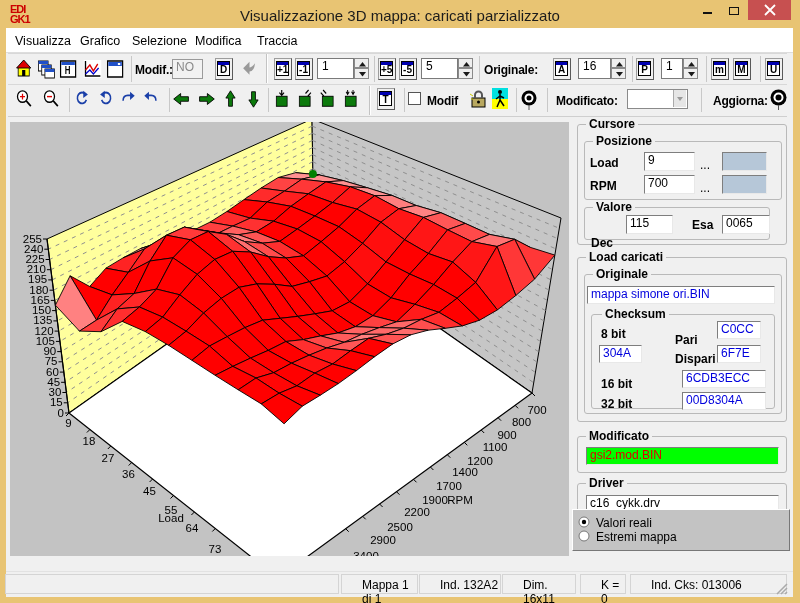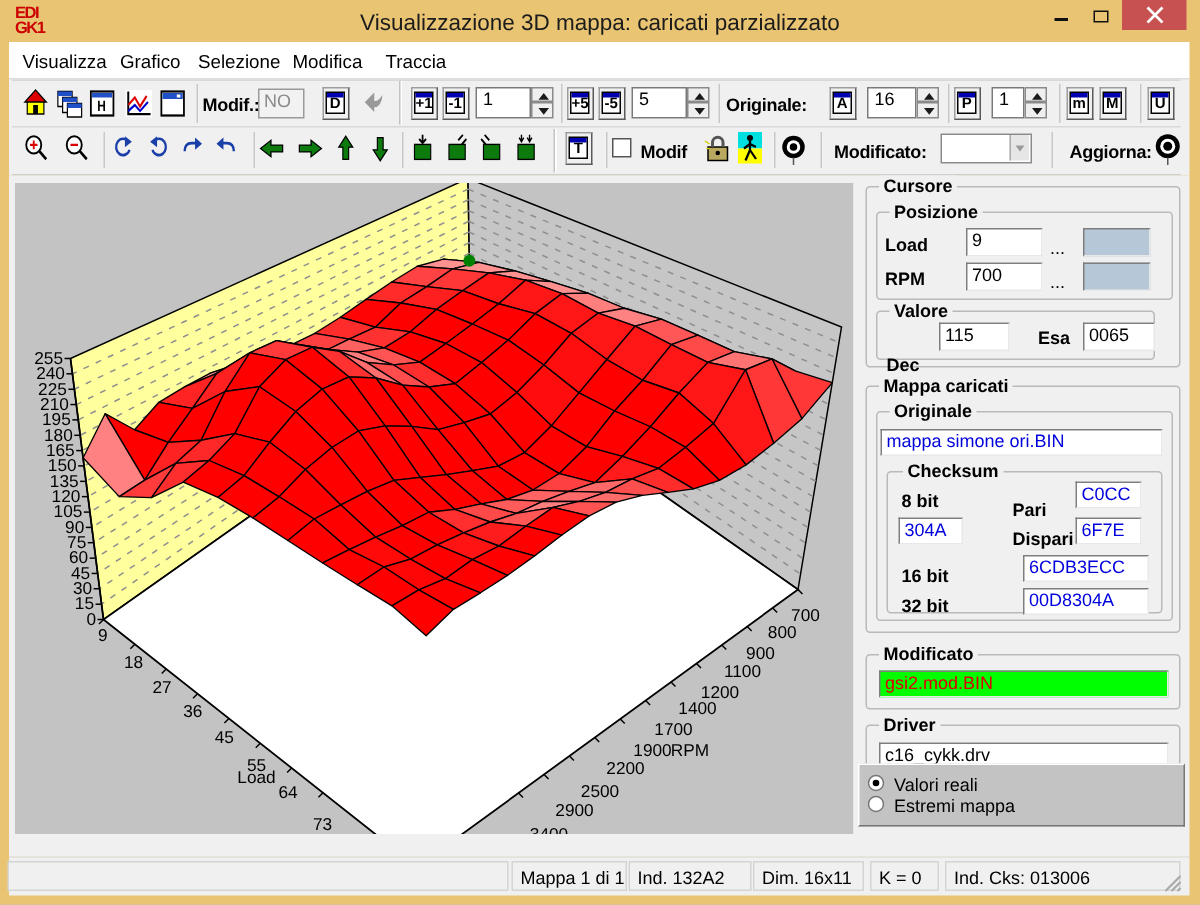--- a/index.html
+++ b/index.html
@@ -16,21 +16,21 @@
 .sep2{position:absolute;width:2px;border-left:1px solid #c3c3c3;border-right:1px solid #fff}
 .blab{font-weight:bold;font-size:12px;color:#000;position:absolute;letter-spacing:-0.2px}
 .edit{position:absolute;background:#fff;border:1px solid #7a7a7a;font-size:12px;color:#000;padding-left:4px}
 .editd{position:absolute;background:#f2f2f2;border:1px solid #9a9a9a;font-size:12px;color:#8a8a8a;padding-left:3px}
 .main{position:absolute;left:6px;top:117px;width:787px;height:454px;background:#f0f0f0}
 .gb{position:absolute;border:1px solid #b9b9b9;border-radius:3px}
 .gbt{position:absolute;top:-8px;background:#f0f0f0;font-weight:bold;font-size:12px;color:#000;padding:0 3px;white-space:nowrap}
 .fld{position:absolute;background:#fff;border-top:1.5px solid #7e7e7e;border-left:1.5px solid #7e7e7e;border-bottom:1.5px solid #e8e8e8;border-right:1.5px solid #e8e8e8;font-size:12px;color:#0000dd;padding-left:3px;white-space:nowrap;overflow:hidden}
 .lbl{position:absolute;font-weight:bold;font-size:12px;color:#000;white-space:nowrap}
 .statusbar{position:absolute;left:6px;top:571px;width:787px;height:26px;background:#f0f0f0;border-top:1px solid #e2e2e2}
-.spanel{position:absolute;top:574px;height:20px;border:1px solid #d4d4d4;font-size:12px;color:#000;padding:3px 0 0 5px}
+.spanel{position:absolute;top:574px;height:20px;border:1px solid #d4d4d4;font-size:12px;color:#000;padding:3px 0 0 20px}
 </style></head><body>
 <div class="win"></div>
 <div class="titlebar"></div>
 <div class="abs" style="left:10px;top:4px;width:22px;height:21px;font-family:'Liberation Sans';font-weight:bold;font-size:11px;line-height:10px;color:#cc0000;letter-spacing:-1px">EDI<br>GK1</div>
 <div class="title">Visualizzazione 3D mappa: caricati parzializzato</div>
 <div class="abs" style="left:703px;top:12px;width:9px;height:2px;background:#111"></div>
 <div class="abs" style="left:729px;top:7px;width:10px;height:8px;border:1.5px solid #111"></div>
 <div class="capbtn closebtn"></div>
 <svg class="abs" style="left:763px;top:3px" width="14" height="14" viewBox="0 0 14 14" preserveAspectRatio="none">
     <path d="M2 2 L12 12 M12 2 L2 12" stroke="#fff" stroke-width="1.8"></path>
@@ -586,21 +586,21 @@
 <div class="lbl" style="left:700px;top:181px;font-weight:normal">...</div>
 <div class="abs" style="left:722px;top:175px;width:45px;height:19px;background:#b6c7d8;border-top:1.5px solid #7e7e7e;border-left:1.5px solid #7e7e7e;border-bottom:1.5px solid #e8e8e8;border-right:1.5px solid #e8e8e8"></div>
 <div class="gb" style="left:584px;top:207px;width:186px;height:33px">
     <div class="gbt" style="left:8px">Valore</div>
   </div>
 <div class="lbl" style="left:591px;top:236px">Dec</div>
 <div class="fld" style="left:626px;top:215px;width:47px;height:19px;color:#000">115</div>
 <div class="lbl" style="left:692px;top:218px">Esa</div>
 <div class="fld" style="left:722px;top:215px;width:48px;height:19px;color:#000">0065</div>
 <div class="gb" style="left:577px;top:257px;width:210px;height:165px">
-    <div class="gbt" style="left:8px">Mappa caricati</div>
+    <div class="gbt" style="left:8px">Load caricati</div>
   </div>
 <div class="gb" style="left:584px;top:274px;width:198px;height:140px">
     <div class="gbt" style="left:8px">Originale</div>
   </div>
 <div class="fld" style="left:587px;top:286px;width:188px;height:18px">mappa simone ori.BIN</div>
 <div class="gb" style="left:591px;top:314px;width:184px;height:95px">
     <div class="gbt" style="left:10px">Checksum</div>
   </div>
 <div class="lbl" style="left:601px;top:327px">8 bit</div>
 <div class="lbl" style="left:675px;top:333px">Pari</div>

